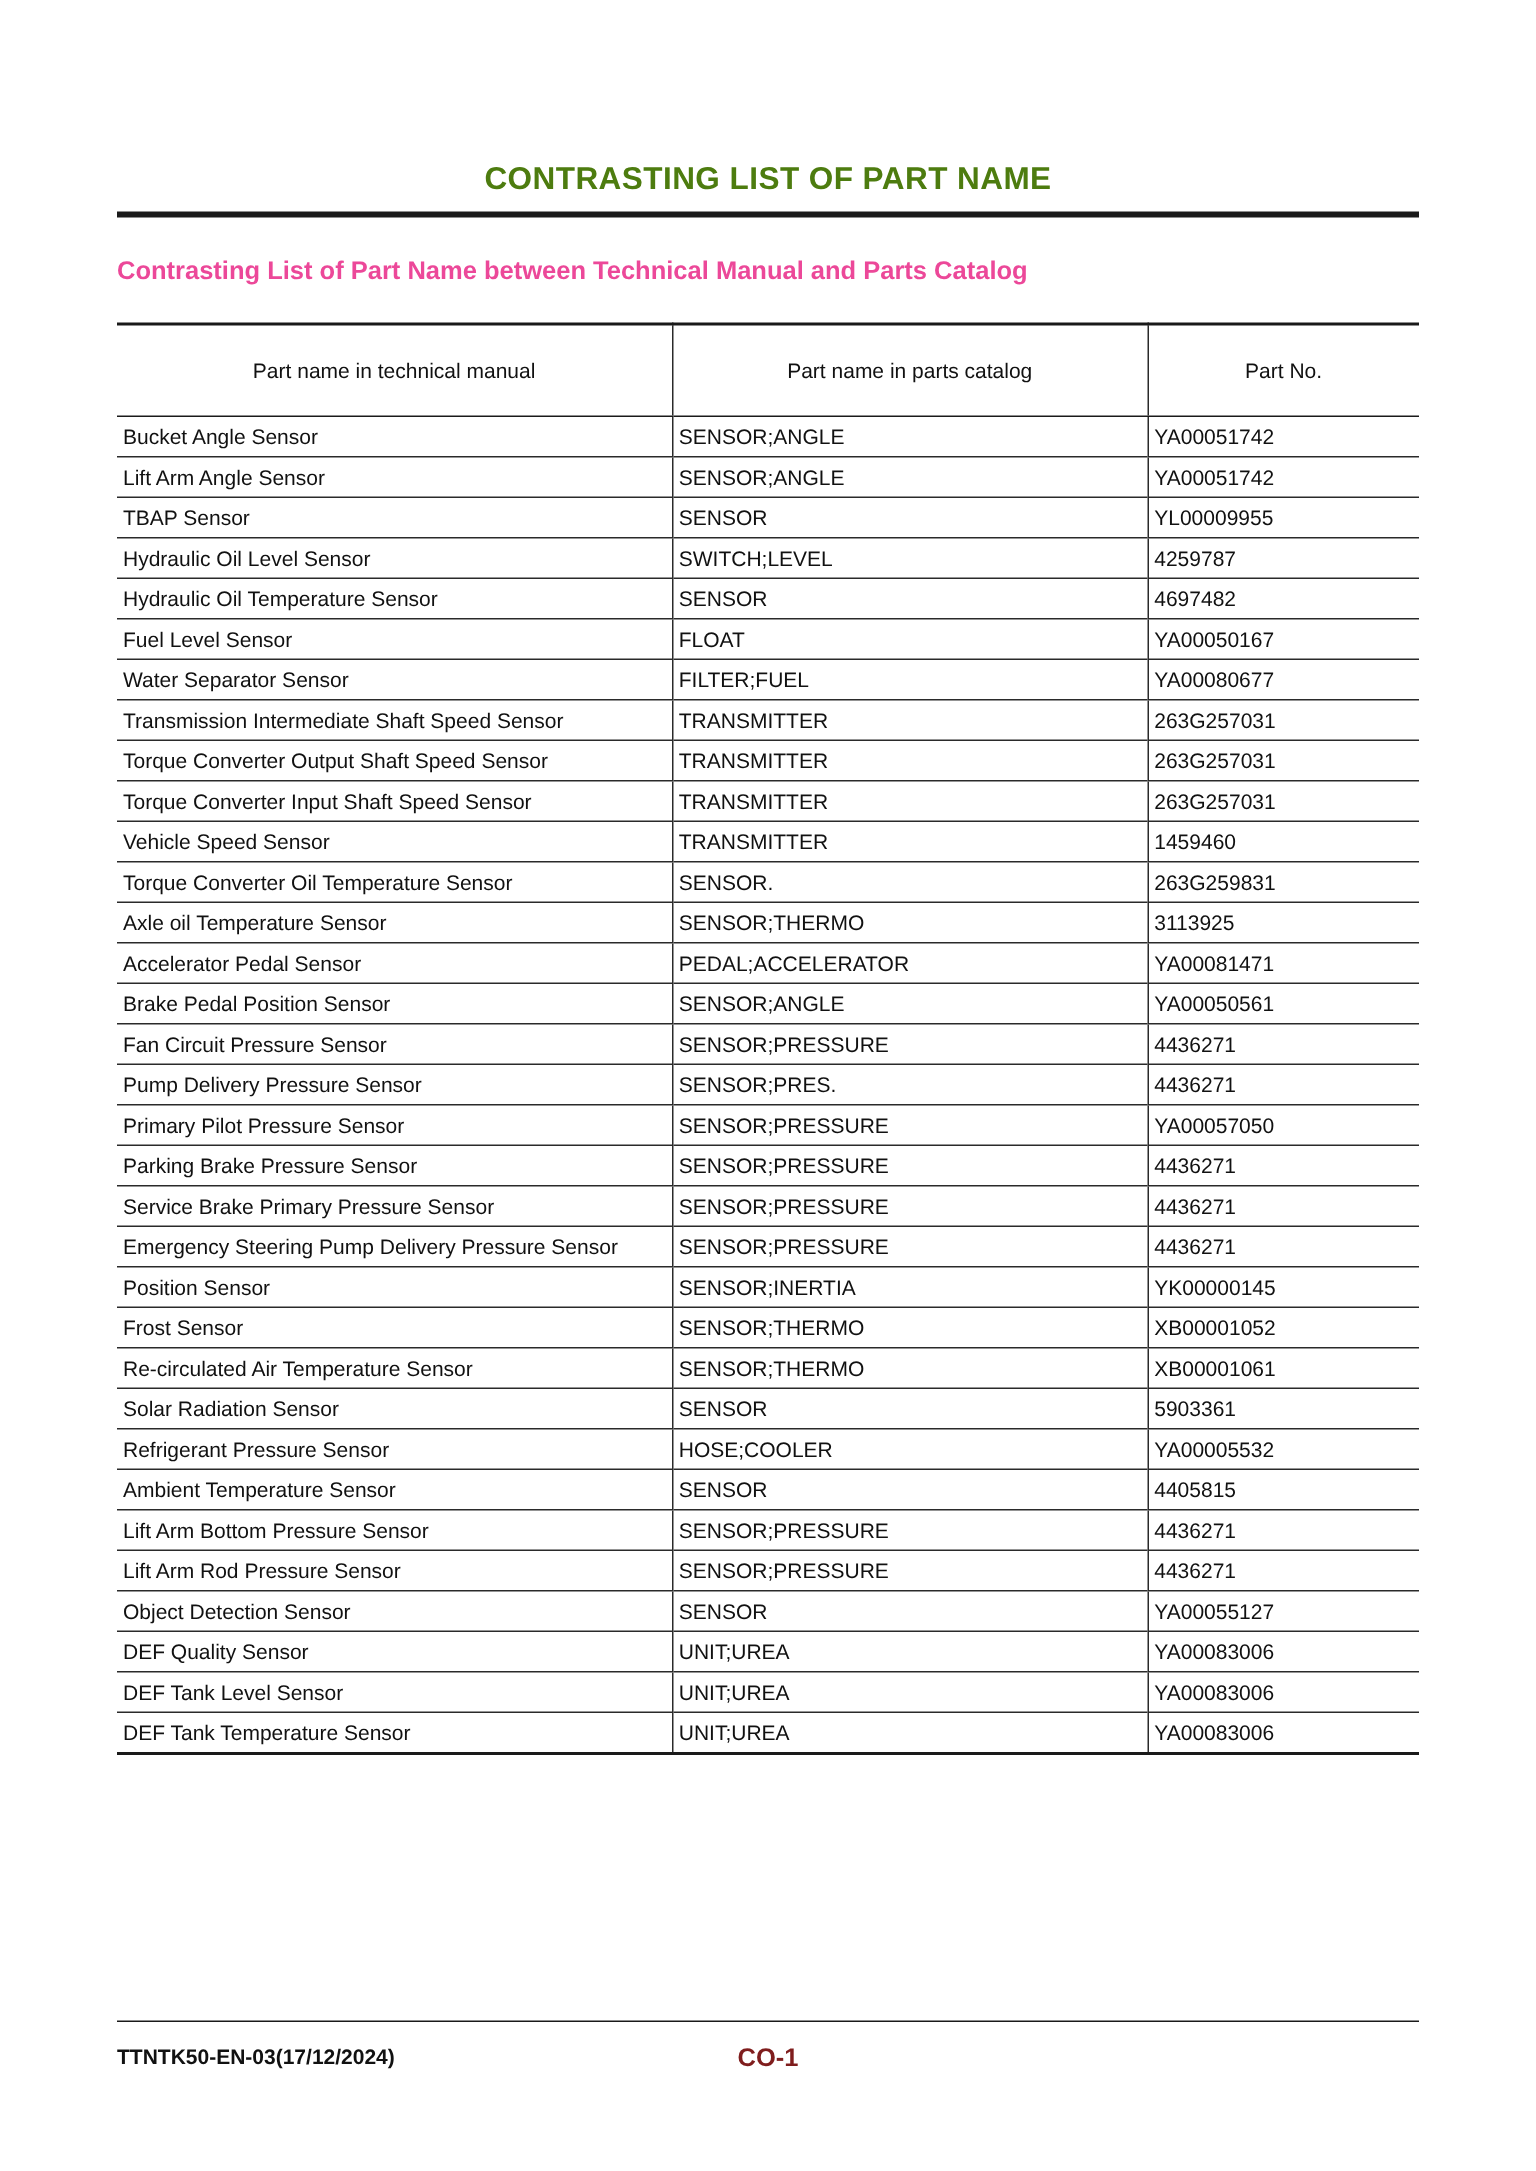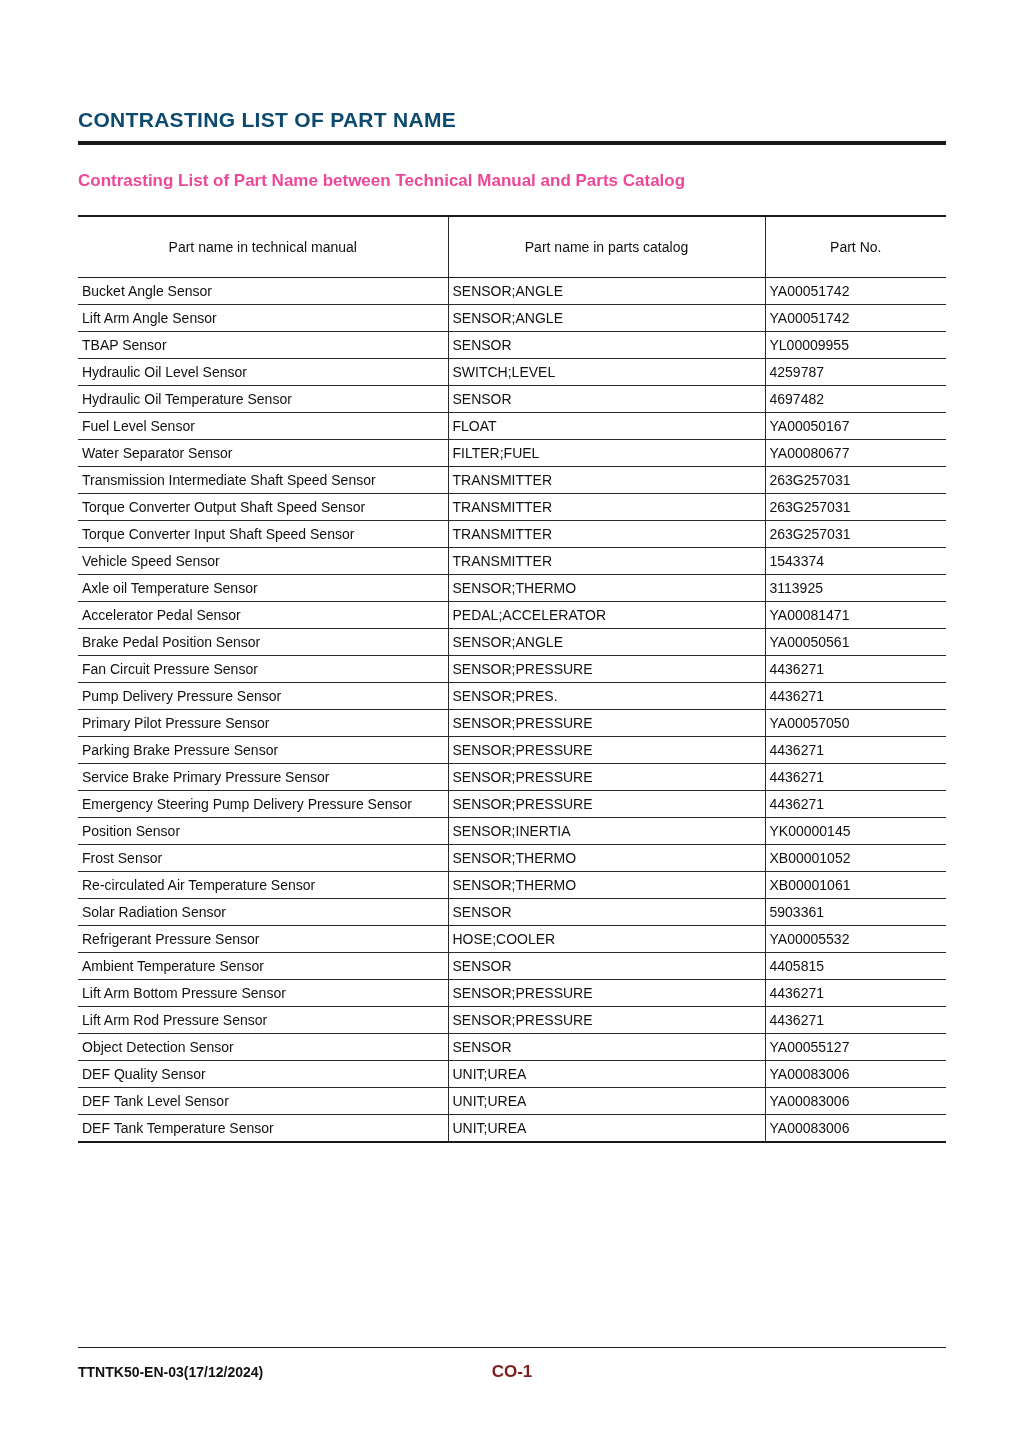--- a/index.html
+++ b/index.html
@@ -11,24 +11,25 @@
     margin: 0 auto;
     background: #ffffff;
     font-family: "Liberation Sans", sans-serif;
     color: #111111;
     overflow: hidden;
   }
   .content { padding: 0 78px; }
 
   h1.doc-title {
     margin: 108px 0 0 0;
+    text-align: center;
     font-size: 21px;
     font-weight: 700;
     letter-spacing: 0.3px;
-    color: #0c4a6e;
+    color: #4d7c0f;
   }
   .title-rule {
     margin-top: 9px;
     height: 4px;
     border-top: 3px solid #1a1a1a;
     border-bottom: 1px solid #1a1a1a;
   }
   h2.section-heading {
     margin: 26px 0 0 0;
     font-size: 17px;
@@ -163,21 +164,26 @@
             <td>263G257031</td>
           </tr>
           <tr>
             <td>Torque Converter Input Shaft Speed Sensor</td>
             <td>TRANSMITTER</td>
             <td>263G257031</td>
           </tr>
           <tr>
             <td>Vehicle Speed Sensor</td>
             <td>TRANSMITTER</td>
-            <td>1543374</td>
+            <td>1459460</td>
+          </tr>
+          <tr>
+            <td>Torque Converter Oil Temperature Sensor</td>
+            <td>SENSOR.</td>
+            <td>263G259831</td>
           </tr>
           <tr>
             <td>Axle oil Temperature Sensor</td>
             <td>SENSOR;THERMO</td>
             <td>3113925</td>
           </tr>
           <tr>
             <td>Accelerator Pedal Sensor</td>
             <td>PEDAL;ACCELERATOR</td>
             <td>YA00081471</td>

